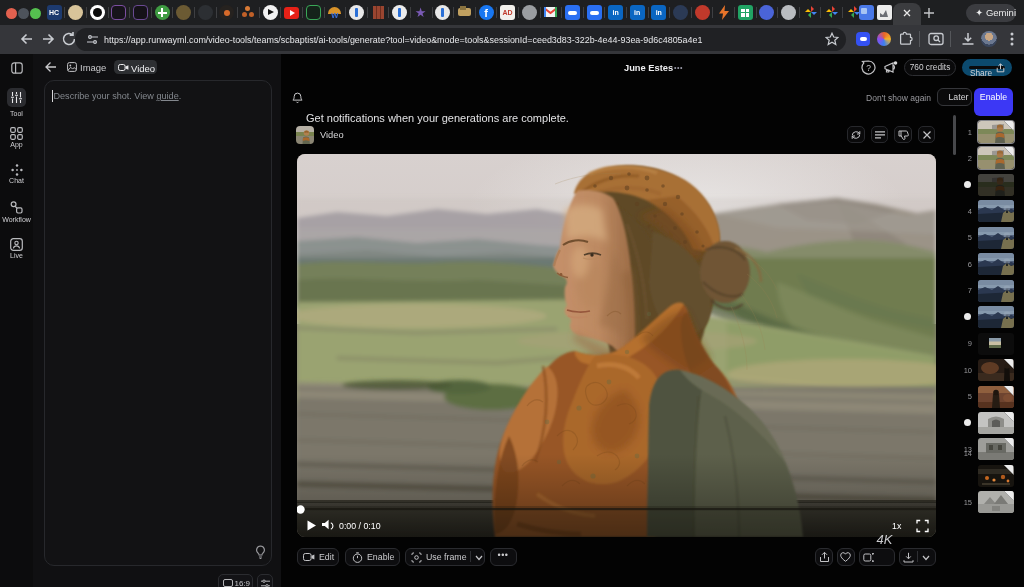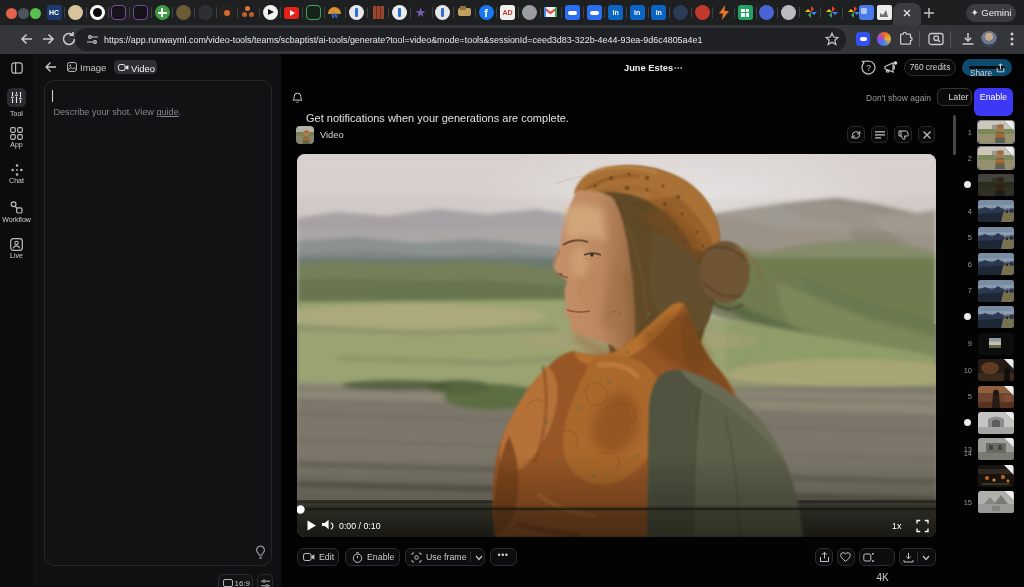--- a/index.html
+++ b/index.html
@@ -135,21 +135,21 @@
 <svg class="abs" style="left:879px;top:7.5px;" width="10" height="10" viewBox="0 0 10 10">
     <path d="M1,9 L1,5 L4,7 L7,2 L9,9 Z" fill="#6b6e74"></path>
   </svg>
 <div class="abs" style="left:893px;top:3px;width:28px;height:22px;background:#3b3c3f;border-radius:8px 8px 0 0;"></div>
 <svg class="abs" style="left:902px;top:8px;" width="10" height="10" viewBox="0 0 10 10">
     <path d="M2 2 L8 8 M8 2 L2 8" stroke="#e8e8e8" stroke-width="1.3"></path>
   </svg>
 <svg class="abs" style="left:923px;top:7px;" width="12" height="12" viewBox="0 0 12 12">
     <path d="M6 1 V11 M1 6 H11" stroke="#c3c5c8" stroke-width="1.4"></path>
   </svg>
-<div class="abs" style="left:966px;top:4px;width:50px;height:18px;border-radius:9px;background:#3b3c40;color:#eceded;font-size:9.5px;line-height:18px;text-align:center;">✦ Gemini</div>
+<div class="abs" style="left:966px;top:4px;width:50px;height:18px;border-radius:9px;background:#3b3c40;color:#eceded;font-size:9.5px;line-height:18px;text-align:right;">✦ Gemini</div>
 <div class="abs" style="left:0;top:25px;width:1024px;height:29px;background:#35363a;"></div>
 <svg class="abs" style="left:19px;top:31px;" width="16" height="16" viewBox="0 0 16 16">
     <path d="M13 8 H3 M7.5 3.5 L3 8 L7.5 12.5" stroke="#c9ccd1" stroke-width="1.6" fill="none"></path>
   </svg>
 <svg class="abs" style="left:40px;top:31px;" width="16" height="16" viewBox="0 0 16 16">
     <path d="M3 8 H13 M8.5 3.5 L13 8 L8.5 12.5" stroke="#c9ccd1" stroke-width="1.6" fill="none"></path>
   </svg>
 <svg class="abs" style="left:61px;top:31px;" width="16" height="16" viewBox="0 0 16 16">
     <path d="M13.5 8 a5.5 5.5 0 1 1 -1.6 -3.9 M12 1 v3.3 h-3.3" stroke="#c9ccd1" stroke-width="1.6" fill="none"></path>
   </svg>
@@ -243,21 +243,21 @@
   </svg>
 <div class="abs" style="left:80px;top:62px;font-size:9.5px;color:#cbcbce;">Image</div>
 <div class="abs" style="left:113.5px;top:60px;width:43px;height:13.5px;border-radius:4.5px;background:#2d2f32;"></div>
 <svg class="abs" style="left:118px;top:63.5px;" width="11" height="7" viewBox="0 0 11 7">
     <rect x="0.5" y="0.5" width="6.6" height="6" rx="1.8" fill="none" stroke="#ededef" stroke-width="1"></rect>
     <path d="M7.6 2.6 L10.4 1.2 V5.8 L7.6 4.4 Z" fill="#ededef"></path>
   </svg>
 <div class="abs" style="left:131px;top:62.5px;font-size:9.5px;color:#f0f0f2;">Video</div>
 <div class="abs" style="left:44px;top:80px;width:228px;height:486px;border-radius:10px;border:1px solid #27282c;background:#121214;"></div>
 <div class="abs" style="left:51.5px;top:90px;width:1.2px;height:12px;background:#d8d8da;"></div>
-<div class="abs" style="left:53.5px;top:91px;font-size:9.1px;color:#83878d;margin-top:16px;">Describe your shot. View <span style="text-decoration:underline;">guide</span>.</div>
+<div class="abs" style="left:53.5px;top:91px;font-size:9.1px;color:#83878d;">Describe your shot. View <span style="text-decoration:underline;">guide</span>.</div>
 <svg class="abs" style="left:255px;top:545px;" width="11" height="14" viewBox="0 0 11 14">
     <path d="M5.5 1 a4 4 0 0 1 2.3 7.2 c-0.6 0.5 -0.8 1 -0.8 1.8 H4 c0 -0.8 -0.2 -1.3 -0.8 -1.8 A4 4 0 0 1 5.5 1 Z" fill="none" stroke="#9a9a9e" stroke-width="1.1"></path>
     <path d="M4 12 H7 M4.6 13.5 H6.4" stroke="#9a9a9e" stroke-width="1"></path>
   </svg>
 <div class="abs" style="left:218px;top:574px;width:35px;height:17px;border-radius:5px;border:1px solid #2b2c30;background:#131316;"></div>
 <svg class="abs" style="left:222.5px;top:579px;" width="10" height="8" viewBox="0 0 10 8">
     <rect x="0.5" y="0.5" width="9" height="7" rx="1.5" fill="none" stroke="#b5b5b8" stroke-width="1"></rect>
   </svg>
 <div class="abs" style="left:234.5px;top:578.5px;font-size:8px;color:#c5c5c8;">16:9</div>
 <div class="abs" style="left:257px;top:574px;width:16px;height:17px;border-radius:5px;border:1px solid #2b2c30;background:#131316;"></div>
@@ -573,21 +573,21 @@
   </svg>
 <div class="abs" style="left:836.5px;top:547.5px;width:18px;height:18px;border-radius:6px;border:1px solid #2a2b2f;background:#0d0d0f;"></div>
 <svg class="abs" style="left:840px;top:551.5px;" width="11" height="10" viewBox="0 0 11 10">
     <path d="M5.5 9.3 C2 6.8 0.7 4.8 0.7 3.2 A2.5 2.5 0 0 1 5.5 2.2 A2.5 2.5 0 0 1 10.3 3.2 C10.3 4.8 9 6.8 5.5 9.3 Z" fill="none" stroke="#c3c3c6" stroke-width="1"></path>
   </svg>
 <div class="abs" style="left:858.5px;top:547.5px;width:36px;height:18px;border-radius:6px;border:1px solid #2a2b2f;background:#0d0d0f;"></div>
 <svg class="abs" style="left:863px;top:551.5px;" width="11" height="11" viewBox="0 0 11 11">
     <rect x="0.8" y="2" width="7" height="7" rx="1.4" fill="none" stroke="#c3c3c6" stroke-width="1"></rect>
     <path d="M9.8 1 v2 M9.8 8 v2 M9 1.6 h2 M9 9.2 h2" stroke="#c3c3c6" stroke-width="0.9"></path>
   </svg>
-<div class="abs" style="left:876.5px;top:572px;font-size:10px;color:#cbcbce;">4K</div>
+<div class="abs" style="left:876.5px;top:532px;font-size:13px;color:#cbcbce;font-style:italic;">4K</div>
 <div class="abs" style="left:898.5px;top:547.5px;width:37px;height:18px;border-radius:6px;border:1px solid #2a2b2f;background:#0d0d0f;"></div>
 <svg class="abs" style="left:903px;top:551.5px;" width="11" height="11" viewBox="0 0 11 11">
     <path d="M5.5 0.8 V6.5 M3.2 4.4 L5.5 6.8 L7.8 4.4 M1 8.2 V10 H10 V8.2" fill="none" stroke="#c3c3c6" stroke-width="1"></path>
   </svg>
 <div class="abs" style="left:916.5px;top:551px;width:1px;height:11px;background:#2e2f33;"></div>
 <svg class="abs" style="left:922px;top:554.5px;" width="8" height="6" viewBox="0 0 8 6">
     <path d="M1 1 L4 4.5 L7 1" fill="none" stroke="#c3c3c6" stroke-width="1.2"></path>
   </svg>
 <div class="abs" style="left:953px;top:115px;width:3px;height:40px;border-radius:2px;background:#47484b;"></div>
 <div class="abs" style="left:948px;top:127.5px;width:24px;text-align:right;font-size:7.5px;color:#97979b;">1</div>

